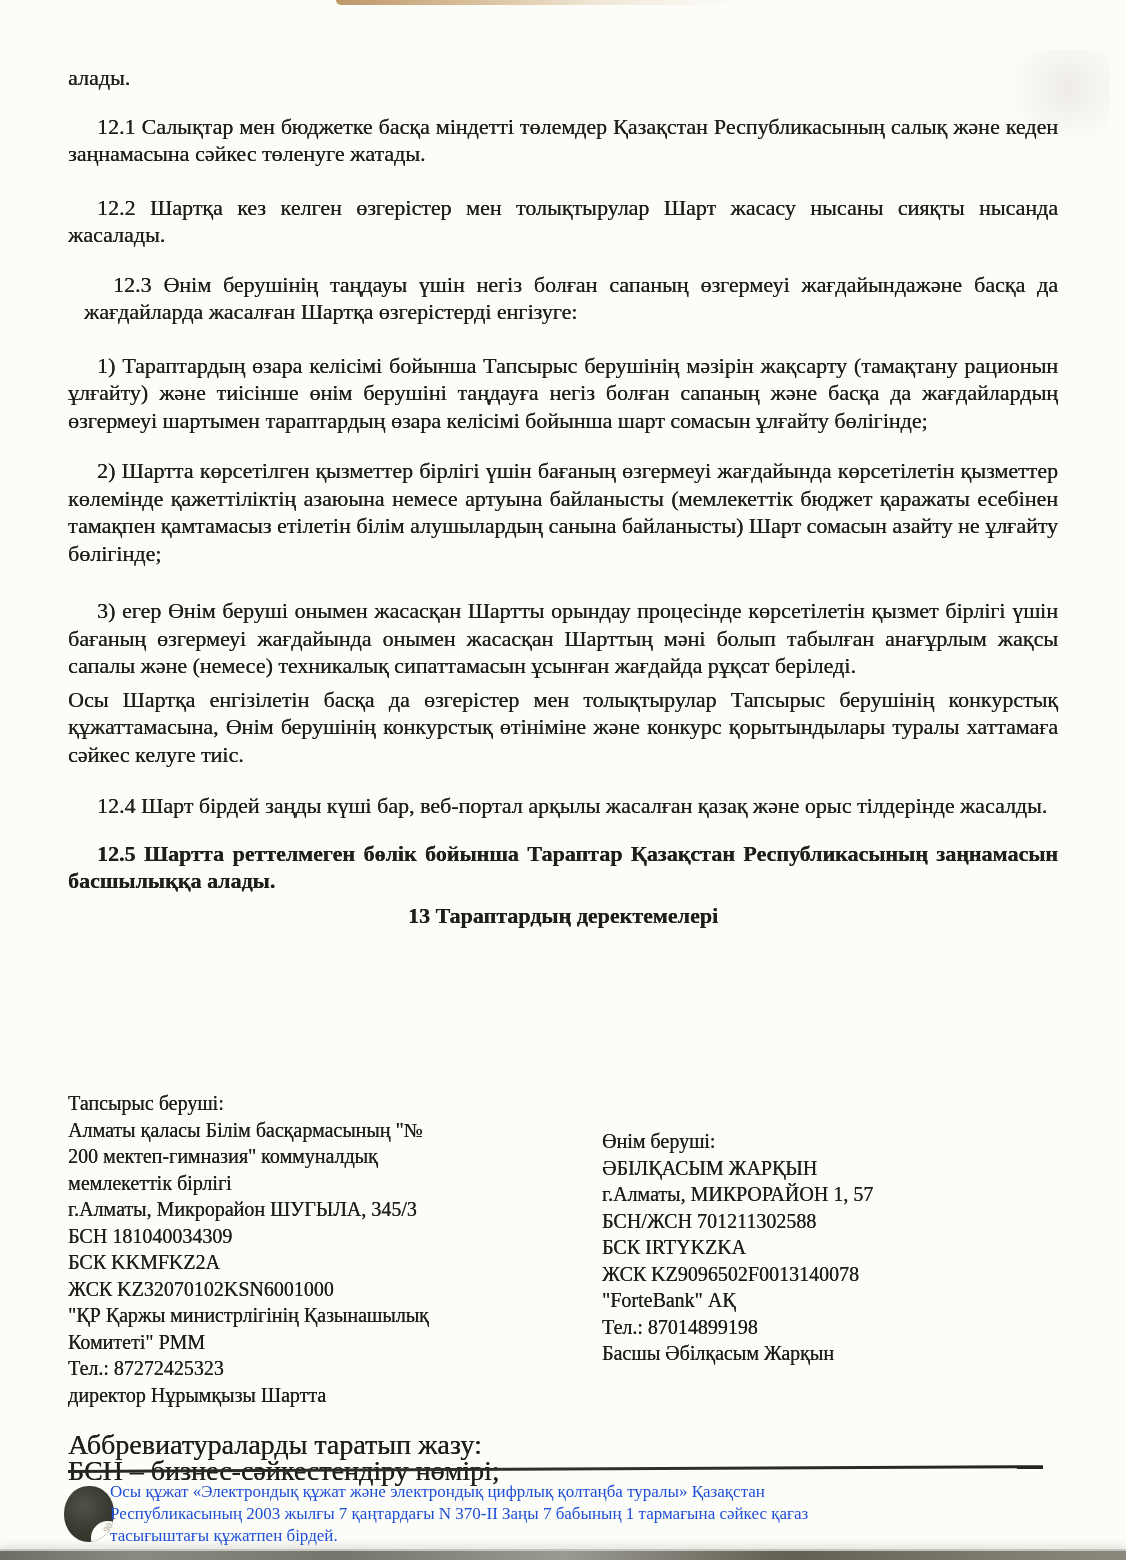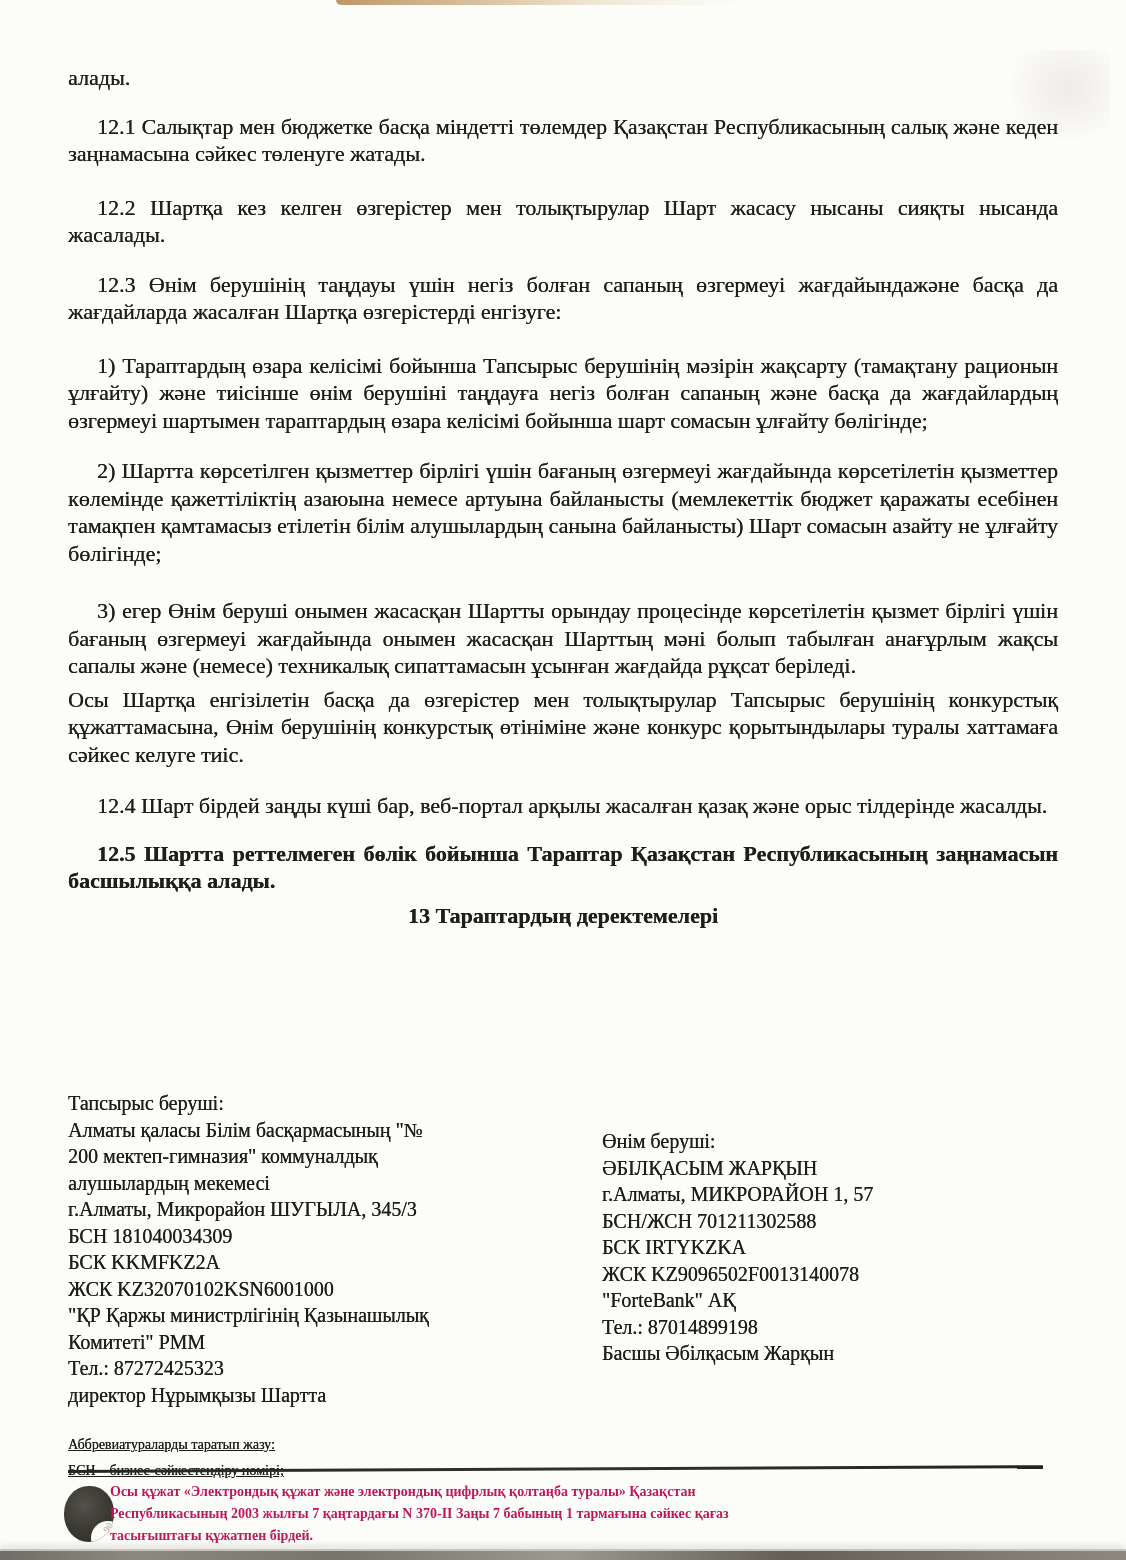--- a/index.html
+++ b/index.html
@@ -40,41 +40,40 @@
   }
   .carryover { margin:0; }
   .sec-heading {
     margin:16px 0 0 0; text-align:center;
     font-size:22px; font-weight:bold; line-height:28px;
   }
   .sec-heading.h13 { margin-top:7px; }
   .clause { margin:0; text-align:justify; text-indent:29px; }
   .clause.c1 { margin-top:21px; }
   .clause.c2 { margin-top:26px; }
-  .clause.c3 { margin-top:22px; }
+  .clause.c3 { margin-top:22px;margin-left:16px; }
   .clause.c4 { margin-top:26px; }
   .clause.c5 { margin-top:23px; }
   .clause.c6 { margin-top:30px; }
   .clause.c7 { margin-top:6px; text-indent:0; }
   .clause.c8 { margin-top:24px; }
   .clause.c9 { margin-top:20px;font-weight:bold; }
   
   .req-col {
     position:absolute; font-size:20px; line-height:26.5px;
     text-shadow:0.25px 0 0 currentColor;
   }
   .req-col.customer { left:68px; top:1090px; width:505px; }
   .req-col.supplier { left:602px; top:1128px; width:440px; }
   .req-line { white-space:nowrap; }
   
   .abbrev {
     position:absolute; left:68px; top:1432px; width:992px;
-    font-size:14px; line-height:26px;
+    font-size:28px; line-height:26px;
     text-shadow:0.25px 0 0 currentColor;
-    text-decoration:underline;
   }
   .strike-line {
     position:absolute; left:68px; top:1470px; width:975px; height:3px;
     background:linear-gradient(90deg,#262622 0%,#32322c 55%,#24241f 100%);
     transform:rotate(-0.28deg); transform-origin:left center;
   }
   
   .stamp {
     position:absolute; left:64px; top:1486px; width:50px; height:56px;
   }
@@ -89,21 +88,21 @@
     width:34px; height:34px; border-radius:50%;
     background:#fcfcf9;
   }
   .stamp-glyph {
     position:absolute; right:1px; bottom:9px;
     font-size:10px; font-weight:bold; color:#c9c6b8;
     transform:rotate(-55deg);
   }
   .legal-text {
     position:absolute; left:110px; top:1481px; width:880px;
-    font-size:14px; line-height:22px; font-weight:bold; color:#be185d;
+    font-size:17px; line-height:22px; font-weight:normal; color:#1d4ed8;
   }
   .legal-line { white-space:nowrap; }
 </style>
 </head>
 <body>
 
 <div class="page">
 
   <div class="top-tape"></div>
   <div class="corner-smudge"></div>
@@ -123,21 +122,21 @@
     <p class="clause c9">12.5 Шартта реттелмеген бөлік бойынша Тараптар Қазақстан Республикасының заңнамасын басшылыққа алады.</p>
 
     <h2 class="sec-heading h13">13 Тараптардың деректемелері</h2>
   </main>
 
   <section class="req-col customer">
     <div class="req-line">Тапсырыс беруші:</div>
     <div>
         <div class="req-line">Алматы қаласы Білім басқармасының "№</div>
         <div class="req-line">200 мектеп-гимназия" коммуналдық</div>
-        <div class="req-line">алушылардың мекемесі</div>
+        <div class="req-line">мемлекеттік бірлігі</div>
         <div class="req-line">г.Алматы, Микрорайон ШУГЫЛА, 345/3</div>
         <div class="req-line">БСН 181040034309</div>
         <div class="req-line">БСК KKMFKZ2A</div>
         <div class="req-line">ЖСК KZ32070102KSN6001000</div>
         <div class="req-line">"ҚР Қаржы министрлігінің Қазынашылық</div>
         <div class="req-line">Комитеті" РММ</div>
         <div class="req-line">Тел.: 87272425323</div>
         <div class="req-line">директор Нұрымқызы Шартта</div>
       </div>
   </section>

